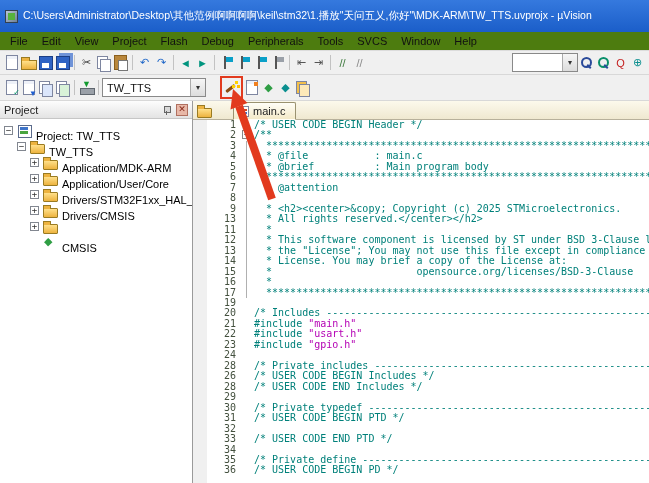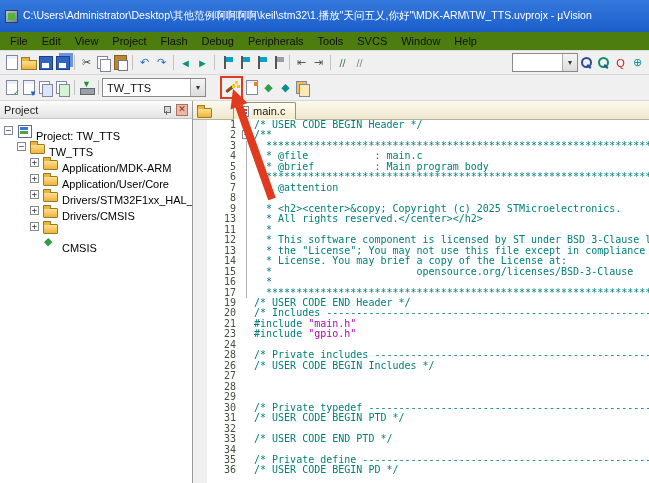--- a/index.html
+++ b/index.html
@@ -247,29 +247,29 @@
         <div class="code-line"><span class="ln">8</span><span class="fold f-m"></span><span class="code-text"><span class="c-com">  *</span></span></div>
         <div class="code-line"><span class="ln">9</span><span class="fold f-m"></span><span class="code-text"><span class="c-com">  * &lt;h2&gt;&lt;center&gt;&amp;copy; Copyright (c) 2025 STMicroelectronics.</span></span></div>
         <div class="code-line"><span class="ln">13</span><span class="fold f-m"></span><span class="code-text"><span class="c-com">  * All rights reserved.&lt;/center&gt;&lt;/h2&gt;</span></span></div>
         <div class="code-line"><span class="ln">11</span><span class="fold f-m"></span><span class="code-text"><span class="c-com">  *</span></span></div>
         <div class="code-line"><span class="ln">12</span><span class="fold f-m"></span><span class="code-text"><span class="c-com">  * This software component is licensed by ST under BSD 3-Clause license,</span></span></div>
         <div class="code-line"><span class="ln">13</span><span class="fold f-m"></span><span class="code-text"><span class="c-com">  * the "License"; You may not use this file except in compliance with the</span></span></div>
         <div class="code-line"><span class="ln">14</span><span class="fold f-m"></span><span class="code-text"><span class="c-com">  * License. You may brief a copy of the License at:</span></span></div>
         <div class="code-line"><span class="ln">15</span><span class="fold f-m"></span><span class="code-text"><span class="c-com">  *                        opensource.org/licenses/BSD-3-Clause</span></span></div>
         <div class="code-line"><span class="ln">16</span><span class="fold f-m"></span><span class="code-text"><span class="c-com">  *</span></span></div>
         <div class="code-line"><span class="ln">17</span><span class="fold f-m"></span><span class="code-text"><span class="c-com">  ******************************************************************************</span></span></div>
-        <div class="code-line"><span class="ln">19</span><span class="fold"></span><span class="code-text"><span class="c-com">/* USER CODE END Header */</span></span></div>
+        <div class="code-line"><span class="ln">19</span><span class="fold"></span></div>
         <div class="code-line"><span class="ln">20</span><span class="fold"></span><span class="code-text"><span class="c-com">/* Includes ------------------------------------------------------------------*/</span></span></div>
         <div class="code-line"><span class="ln">21</span><span class="fold"></span><span class="code-text"><span class="c-dir">#include </span><span class="c-str">"main.h"</span></span></div>
+        <div class="code-line"><span class="ln">22</span><span class="fold"></span><span class="code-text"><span class="c-dir">#include </span><span class="c-str">"usart.h"</span></span></div>
         <div class="code-line"><span class="ln">23</span><span class="fold"></span><span class="code-text"><span class="c-dir">#include </span><span class="c-str">"gpio.h"</span></span></div>
         <div class="code-line"><span class="ln">24</span><span class="fold"></span><span class="code-text"></span></div>
         <div class="code-line"><span class="ln">28</span><span class="fold"></span><span class="code-text"><span class="c-com">/* Private includes ----------------------------------------------------------*/</span></span></div>
         <div class="code-line"><span class="ln">26</span><span class="fold"></span><span class="code-text"><span class="c-com">/* USER CODE BEGIN Includes */</span></span></div>
-        <div class="code-line"><span class="ln">27</span><span class="fold"></span><span class="code-text"></span></div>
-        <div class="code-line"><span class="ln">28</span><span class="fold"></span></div>
+        <div class="code-line"><span class="ln">28</span><span class="fold"></span><span class="code-text"><span class="c-com">/* USER CODE END Includes */</span></span></div>
         <div class="code-line"><span class="ln">29</span><span class="fold"></span><span class="code-text"></span></div>
         <div class="code-line"><span class="ln">30</span><span class="fold"></span><span class="code-text"><span class="c-com">/* Private typedef -----------------------------------------------------------*/</span></span></div>
         <div class="code-line"><span class="ln">31</span><span class="fold"></span><span class="code-text"><span class="c-com">/* USER CODE BEGIN PTD */</span></span></div>
         <div class="code-line"><span class="ln">32</span><span class="fold"></span><span class="code-text"></span></div>
         <div class="code-line"><span class="ln">33</span><span class="fold"></span><span class="code-text"><span class="c-com">/* USER CODE END PTD */</span></span></div>
         <div class="code-line"><span class="ln">34</span><span class="fold"></span><span class="code-text"></span></div>
         <div class="code-line"><span class="ln">35</span><span class="fold"></span><span class="code-text"><span class="c-com">/* Private define ------------------------------------------------------------*/</span></span></div>
         <div class="code-line"><span class="ln">36</span><span class="fold"></span><span class="code-text"><span class="c-com">/* USER CODE BEGIN PD */</span></span></div>
       </div>
   </div>

